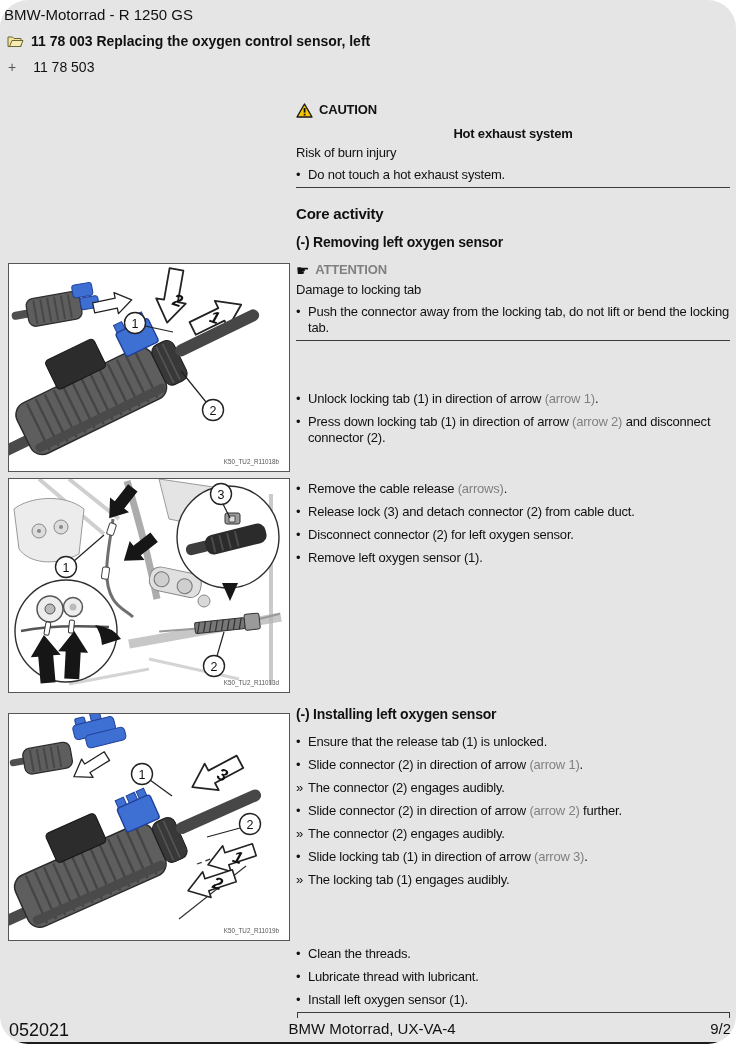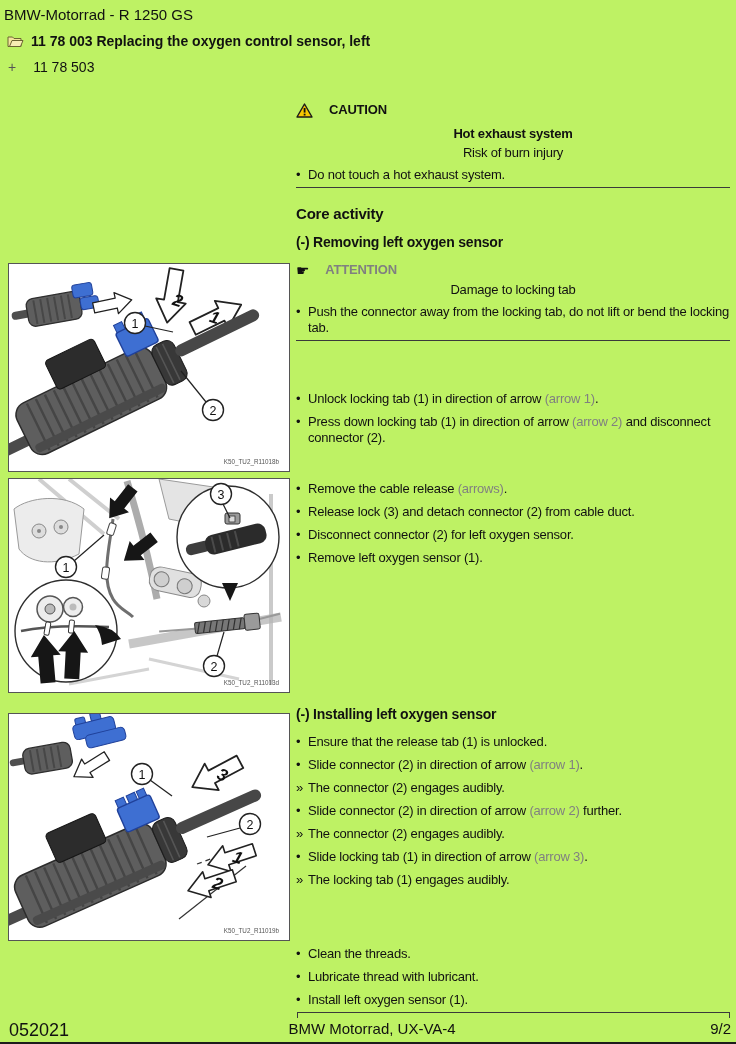--- a/index.html
+++ b/index.html
@@ -1,19 +1,20 @@
 <!DOCTYPE html>
 <html><head>
 <meta charset="utf-8">
 <style>
   html,body { margin:0; padding:0; background:#ffffff; }
   .page {
-    position:relative; width:736px; height:1044px; background:#bef264;
+    position:relative; width:736px; height:1044px; background:#e5e5e5;
     font-family:"Liberation Sans","DejaVu Sans",sans-serif; color:#111;
     overflow:hidden;
+    border-radius:28px;
   }
   
   .breadcrumb { position:absolute; top:6px; left:4px; font-size:15px; }
   .title-row { position:absolute; top:33px; left:7px; display:flex; align-items:center; gap:7px;text-align:center; }
   .doc-title { font-size:14px; font-weight:bold; }
   .sub-row { position:absolute; top:59px; left:8px; display:flex; gap:17px; font-size:14px; }
   .plus { color:#555; }
 
   
   .figure { position:absolute; left:8px; width:280px; border:1px solid #555; background:#fff; overflow:hidden; }
@@ -29,25 +30,25 @@
   .col { position:absolute; left:296px; width:434px; font-size:13px; line-height:16px; letter-spacing:-0.2px; }
   #caution   { top:101px; }
   #core-title{ top:206px; font-size:15px; font-weight:bold; }
   #removing-h{ top:234px; font-size:14px; font-weight:bold; }
   #attention { top:261px; }
   #steps-unlock { top:391px; }
   #steps-remove { top:481px; }
   #installing   { top:706px; }
   #steps-final  { top:946px; }
 
-  .icon-row { display:flex; align-items:center; gap:16px; height:18px; font-weight:bold; font-size:13px; }
+  .icon-row { display:flex; align-items:center; gap:6px; height:18px; font-weight:bold; font-size:13px; }
   .icon-row.attn .label { color:#808080; }
   .hand { font-size:15px; line-height:15px; color:#111; }
   .blk-title { font-weight:bold; margin-top:7px;text-align:center; }
-  .blk-sub { margin-top:3px;text-align:center; }
+  .blk-sub { margin-top:3px; }
   .rule { border-top:1.4px solid #3a3a3a; margin-top:4px; }
 
   .step { display:flex; margin-top:7px; }
   .step:first-child { margin-top:0; }
   .step .marker { width:12px; flex:none; }
   .inst-h { font-size:14px; font-weight:bold; margin-bottom:12px; }
   .ref { color:#808080; }
 
   
   .footer-bracket { position:absolute; left:297px; width:431px; top:1012px; height:5px;

